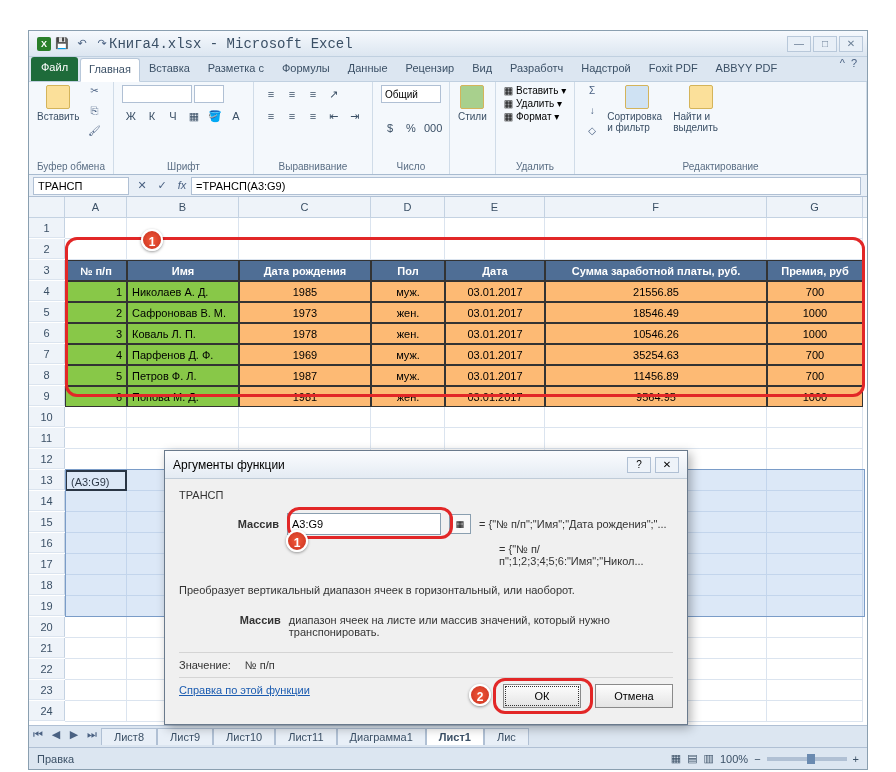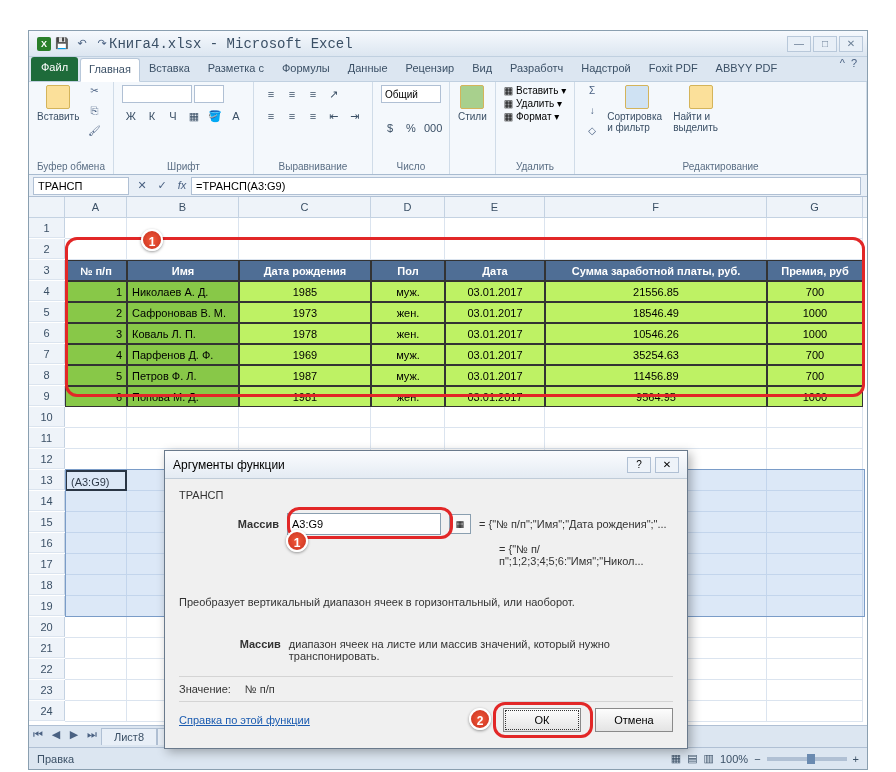--- a/index.html
+++ b/index.html
@@ -47,21 +47,21 @@
 .ch { height: 20px; border-right: 1px solid #c4d2e2; text-align: center; line-height: 20px; color: #3b5066; }
 .c-A { width: 62px; } .c-B { width: 112px; } .c-C { width: 132px; } .c-D { width: 74px; }
 .c-E { width: 100px; } .c-F { width: 222px; } .c-G { width: 96px; }
 .rows { }
 .row { display: flex; height: 21px; font-size: 11px; }
 .row .rh { background: #eef3f9; border-bottom: 1px solid #dbe4ef; }
 .cell { border-right: 1px solid #dbe4ef; border-bottom: 1px solid #dbe4ef; padding: 0 4px; line-height: 20px; overflow: hidden; white-space: nowrap; }
 .hdr-cell { background: #4f6e95; color: #fff; font-weight: bold; text-align: center; border: 1px solid #333; }
 .num-cell { background: #88c848; text-align: right; border: 1px solid #333; }
 .name-cell { background: #88c848; border: 1px solid #333; }
-.data-cell { border: 1px solid #333; text-align: center; background: #bef264; }
+.data-cell { border: 1px solid #333; text-align: center; background: #fdba74; }
 .red-outline { position: absolute; border: 3px solid #e22727; border-radius: 12px; pointer-events: none; }
 .marker { position: absolute; width: 22px; height: 22px; border-radius: 50%; background: radial-gradient(#f25a3a,#c82f1e); color: #fff; font-size: 12px; font-weight: bold; text-align: center; line-height: 22px; border: 2px solid #fff; box-shadow: 0 1px 3px rgba(0,0,0,.4); pointer-events: none; }
 .sel-range { position: absolute; background: rgba(140,180,230,.3); border: 1px solid #7a9cc8; }
 .sel-cell { border: 2px solid #000; }
 .cell-a13 { background: #fff; }
 
 .sheet-tabs { position: absolute; bottom: 22px; left: 0; right: 0; height: 22px; display: flex; align-items: center; background: #dce6f1; border-top: 1px solid #b0c0d4; font-size: 11px; }
 .nav-btn { width: 18px; height: 18px; text-align: center; color: #4a6182; }
 .stab { padding: 2px 12px; background: #e8eff7; border: 1px solid #b0c0d4; border-bottom: none; color: #3b5066; }
 .stab.active { background: #fff; font-weight: bold; }
@@ -75,24 +75,24 @@
 .dlg-title { height: 28px; background: linear-gradient(#fbfcfe,#e4ebf3); border-bottom: 1px solid #c0ccd8; display: flex; align-items: center; padding: 0 8px; font-size: 12px; }
 .dlg-title .dt-end { margin-left: auto; display: flex; gap: 4px; }
 .dlg-title .dbtn { width: 24px; height: 16px; background: #eef3f9; border: 1px solid #b0c0d4; font-size: 10px; text-align: center; line-height: 13px; }
 .dlg-body { padding: 10px 14px; font-size: 11px; color: #333; }
 .dlg-fn { font-size: 11px; margin-bottom: 12px; }
 .arg-row { display: flex; align-items: center; gap: 8px; margin-bottom: 8px; position: relative; }
 .arg-lbl { width: 100px; text-align: right; font-weight: bold; }
 .arg-input { width: 154px; height: 22px; border: 1px solid #8a9fb0; background: #fff; padding: 0 4px; font-size: 11px; }
 .ref-btn { width: 22px; height: 20px; border: 1px solid #8a9fb0; background: #f8f8f8; font-size: 9px; }
 .arg-res { font-size: 11px; color: #333; }
-.dlg-desc { margin: 28px 0; line-height: 1.4; }
+.dlg-desc { margin: 16px 0; line-height: 1.4; }
 .dlg-desc2 { display: flex; gap: 8px; margin: 8px 0 14px 0; }
 .dlg-desc2 b { width: 110px; text-align: right; }
-.dlg-foot { display: flex; align-items: center; gap: 14px; padding: 6px 0; border-top: 1px solid #d4d4d4; }
+.dlg-foot { display: flex; gap: 14px; padding: 6px 0; border-top: 1px solid #d4d4d4; }
 .dlg-link { color: #1a5bb0; text-decoration: underline; font-size: 11px; }
 .dlg-btn { width: 78px; height: 24px; background: linear-gradient(#fdfdfd,#e4e4e4); border: 1px solid #8a8a8a; font-size: 11px; }
 .dlg-btn.ok { outline: 1px dotted #333; outline-offset: -3px; }
 </style>
 </head>
 <body>
 
 <div class="window">
   <div class="titlebar">
     <div class="excel-icon">X</div>

